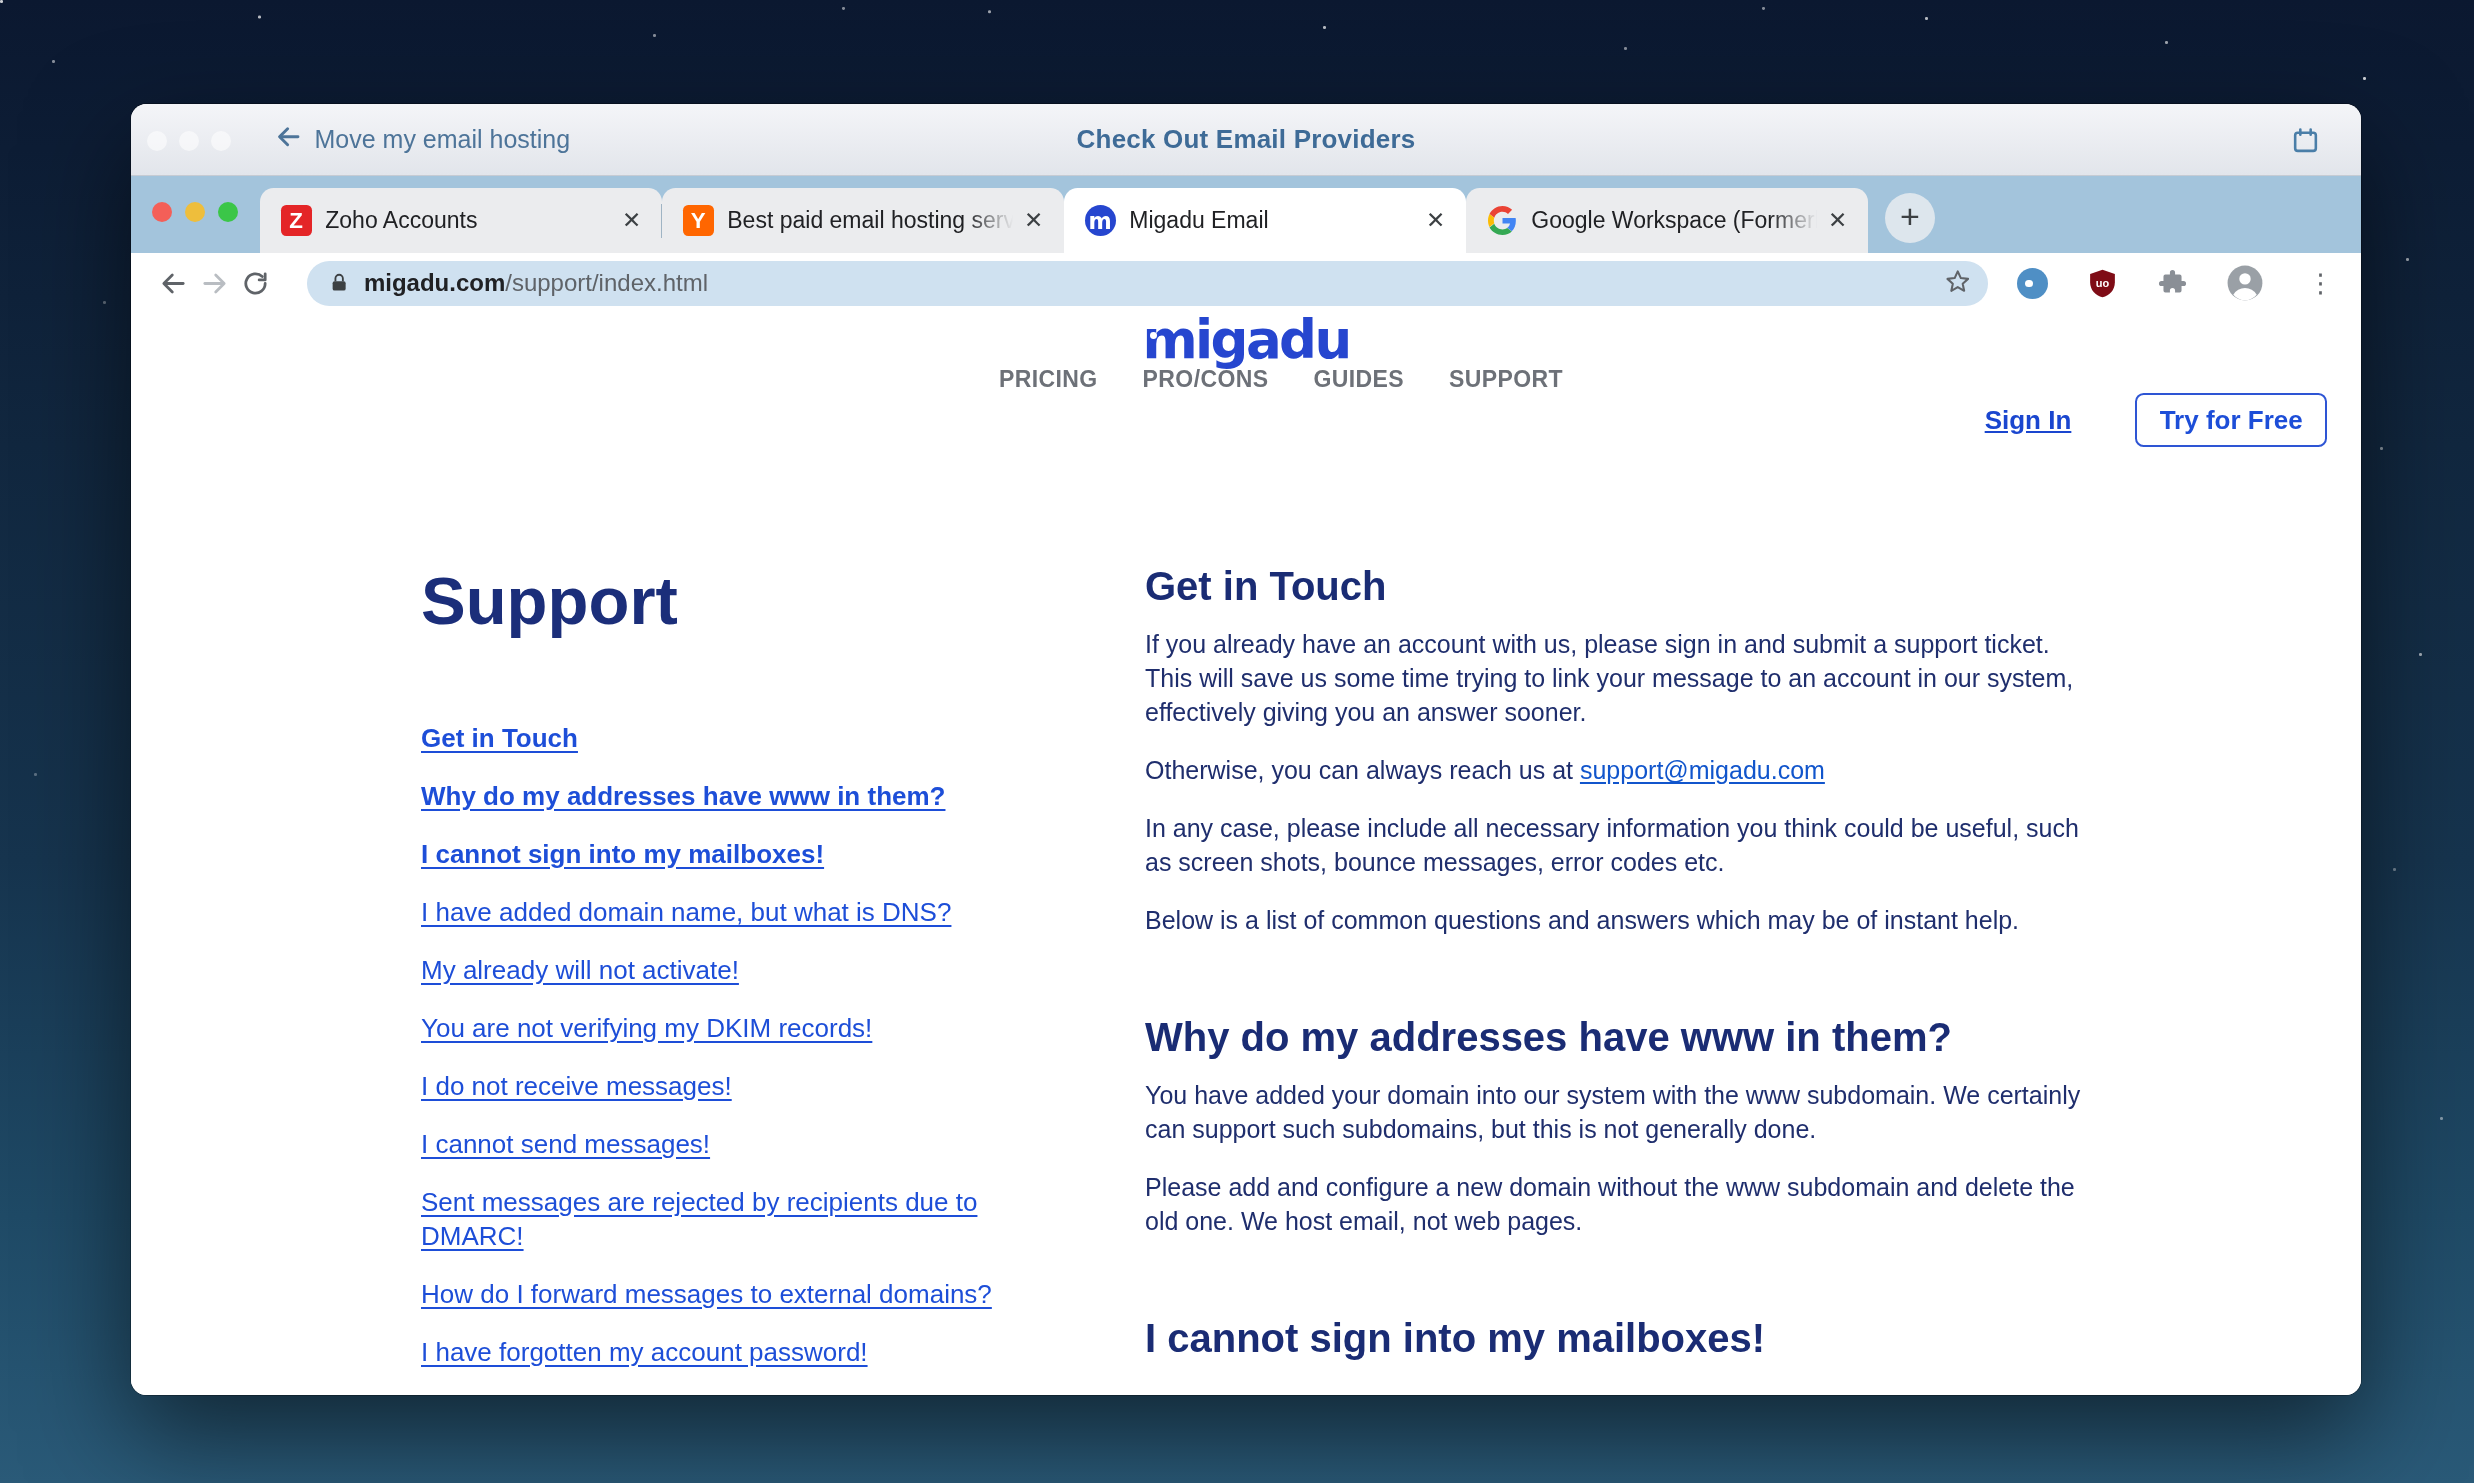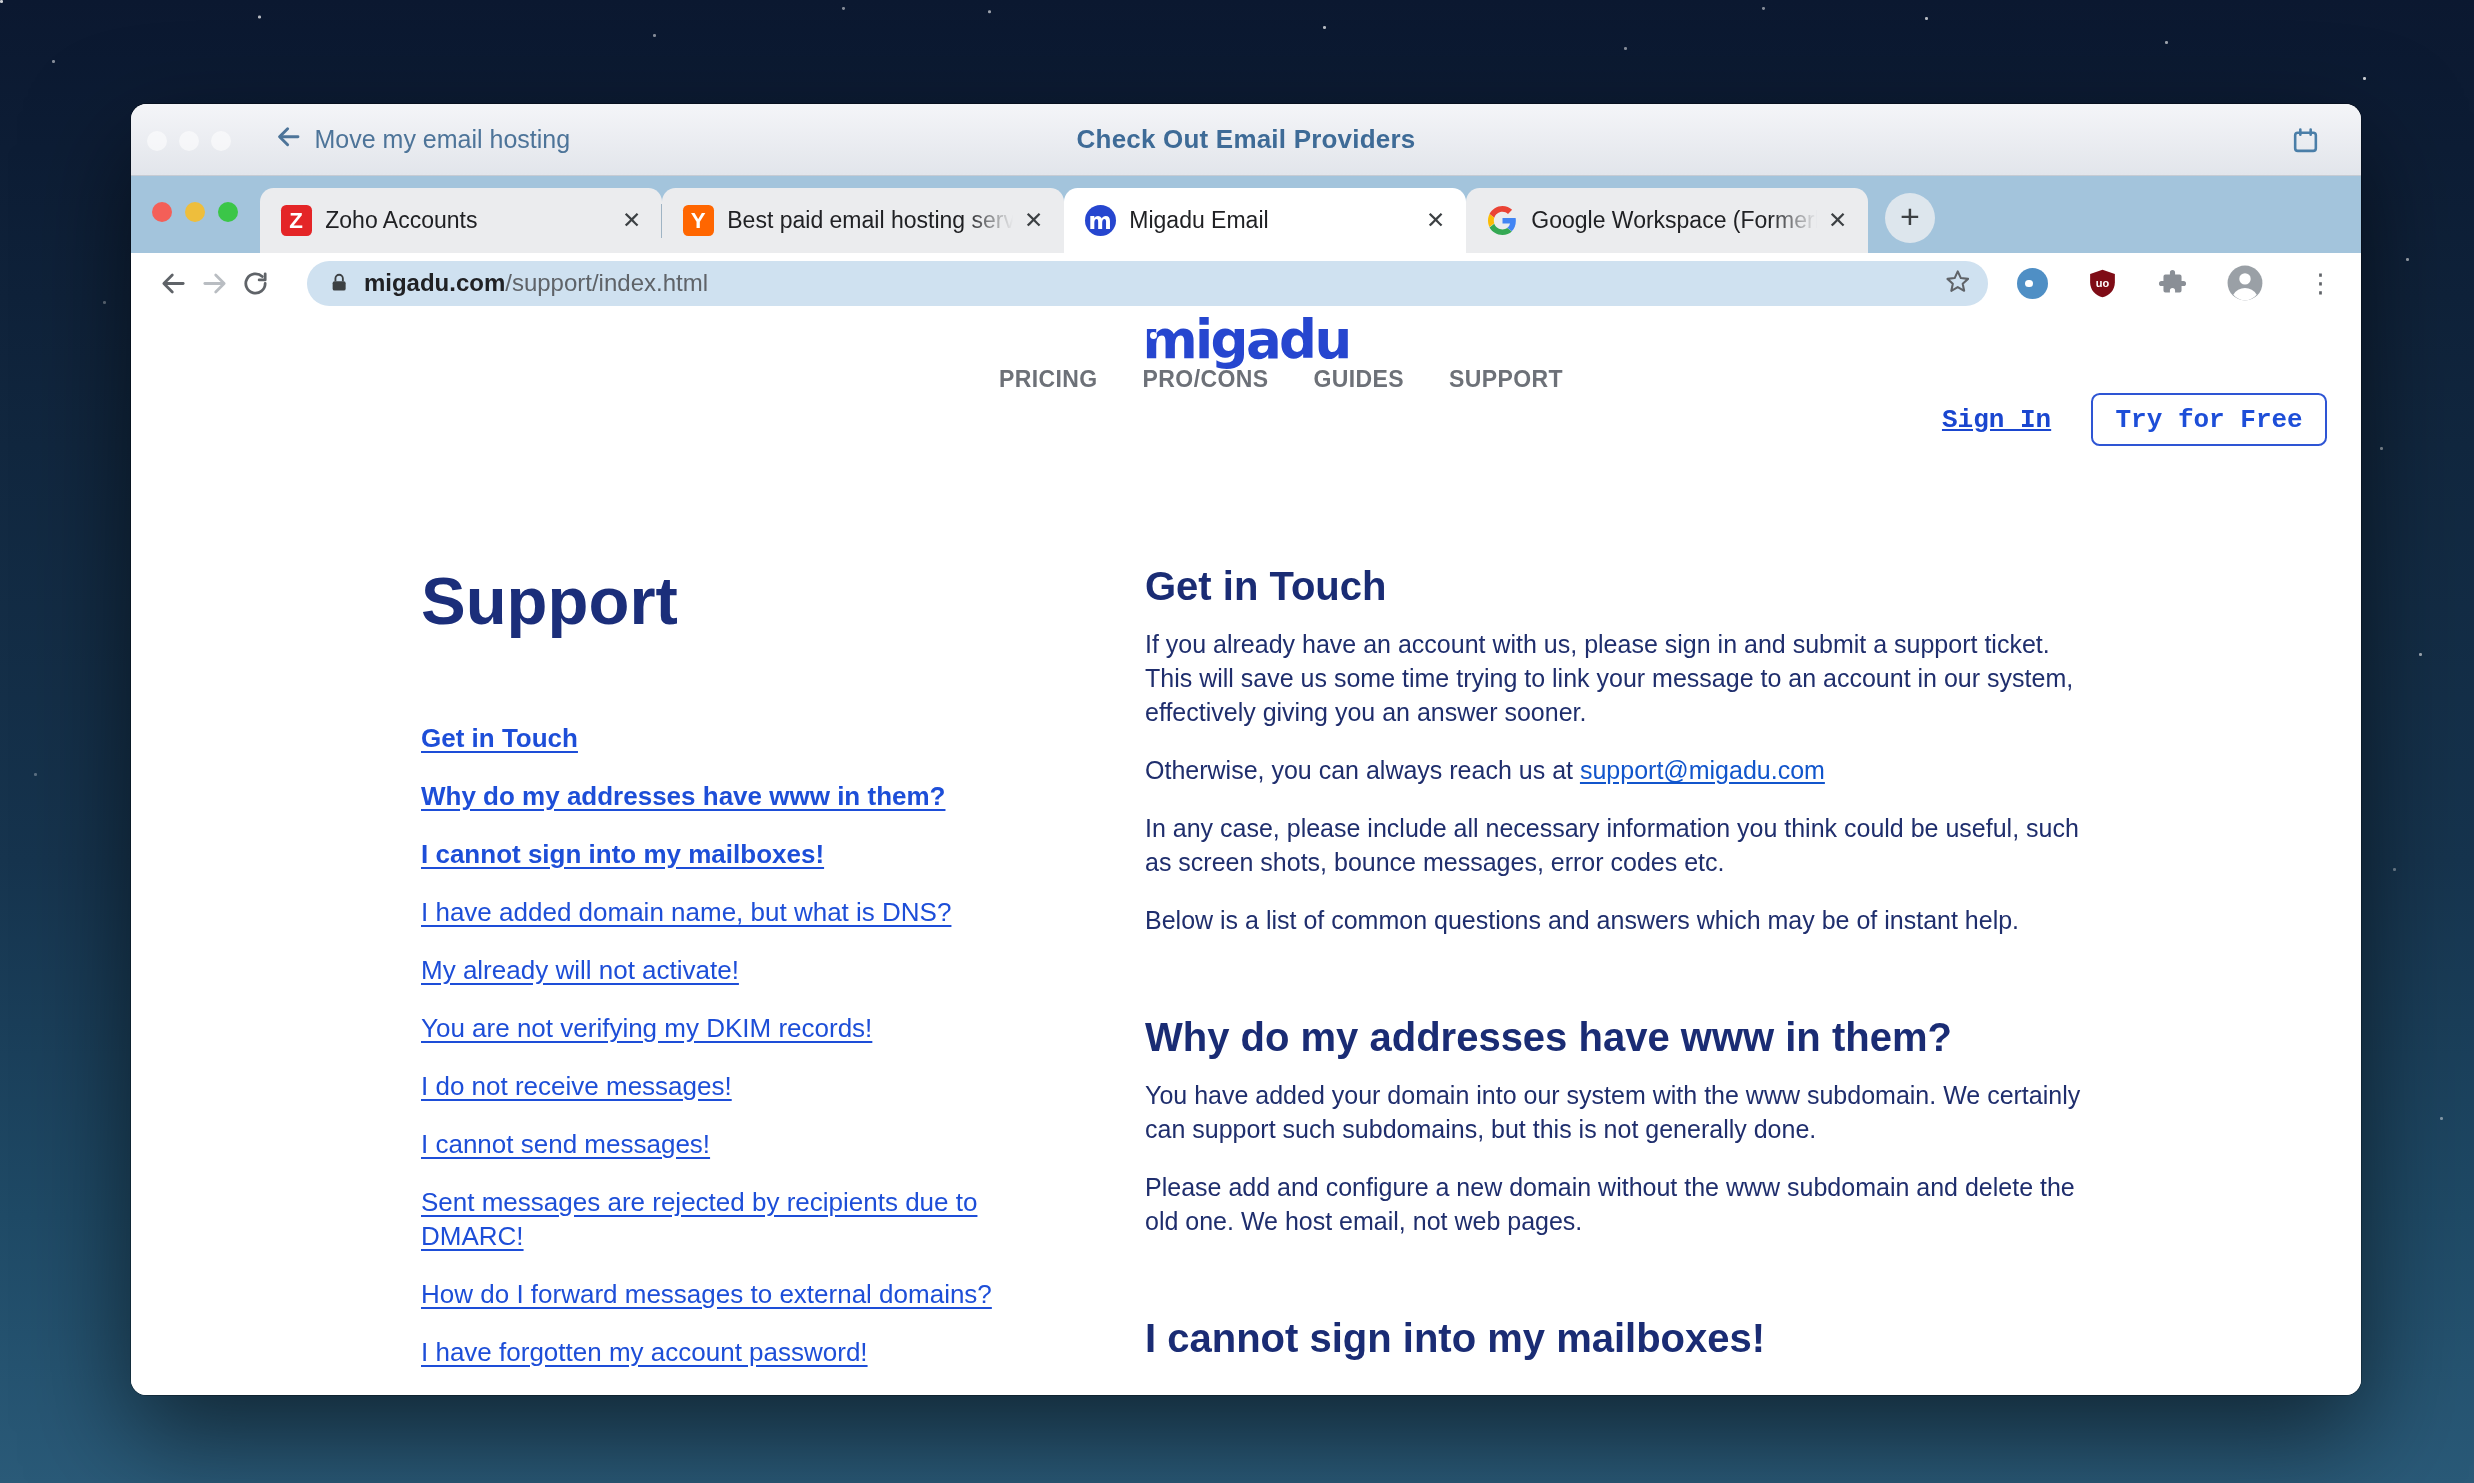--- a/index.html
+++ b/index.html
@@ -84,21 +84,21 @@
 
   
   .content { flex:1; background:#fff; overflow:hidden; position:relative; }
   .site-header { height:120px; display:flex; align-items:center; padding:0 34px;flex-direction:column; }
   .logo { font-family:"DejaVu Sans", sans-serif; font-size:53px; font-weight:800; color:#2646cf;
     letter-spacing:-2.6px; position:relative; line-height:1; }
   .logo .eye { position:absolute; left:7.7px; top:19px; width:6.9px; height:6.9px; border-radius:50%;
     background:#fff; }
   .site-nav { display:flex; gap:45px; margin-left:70px; }
   .site-nav span { font-size:23px; font-weight:700; color:#6d7178; letter-spacing:0.4px; }
-  .header-right { margin-left:auto; display:flex; align-items:center; gap:40px;font-family:Liberation Mono, monospace; }
+  .header-right { margin-left:auto; display:flex; align-items:center; gap:64px; }
   .signin { font-size:26px; font-weight:700; color:#1a46cf; text-decoration:underline; }
   .tryfree { font-size:26px; font-weight:700; color:#1d4ed8; border:2.6px solid #2e55d4;
     border-radius:8.6px; padding:9.5px 22.3px; }
 
   .page-main { display:flex; margin-top:129px; padding-left:290px; }
   .left-col { width:612px; flex:0 0 auto; }
   h1.page-title { font-size:67px; line-height:77px; font-weight:800; color:#1b2e7a; margin:0 0 82px; }
   .toc { list-style:none; margin:0; padding:0; }
   .toc li { margin:0 0 24px; font-size:26px; line-height:34px; }
   .toc a { color:#1d4ed8; text-decoration:underline; text-underline-offset:4.3px; }

